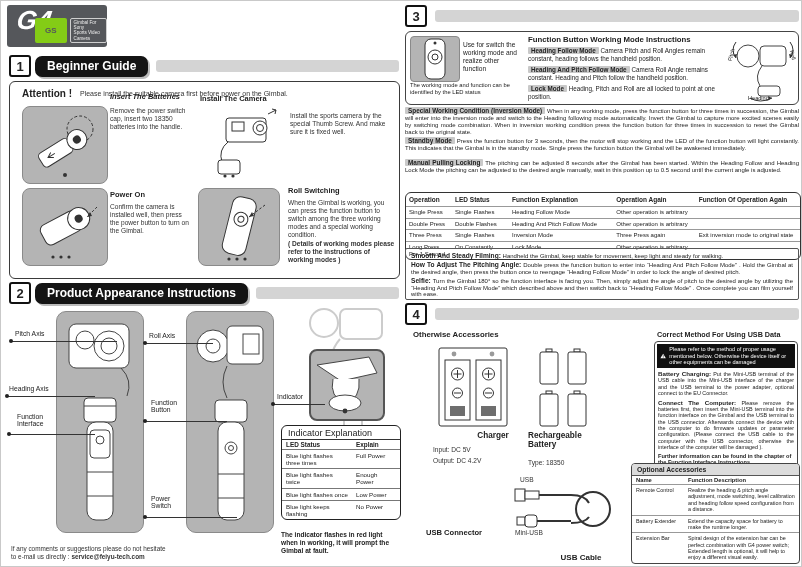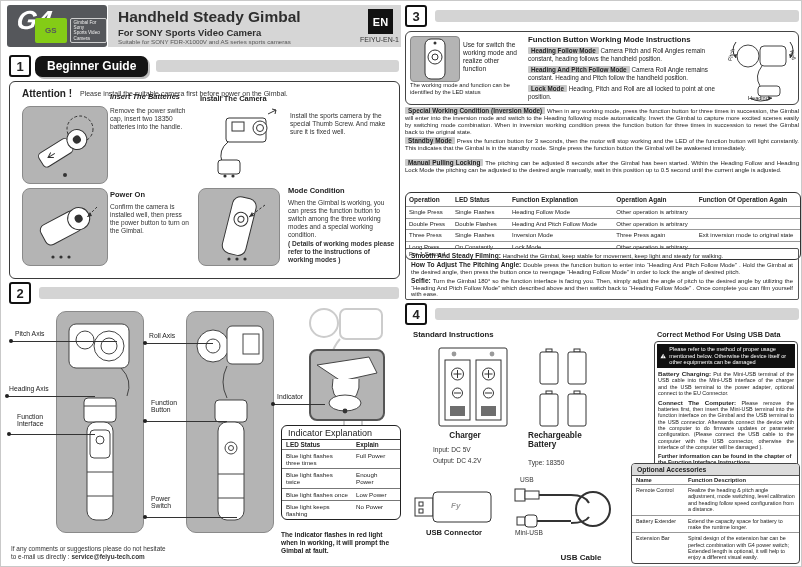--- a/index.html
+++ b/index.html
@@ -103,27 +103,20 @@
   <div class="abs logo-box">
     <div class="logo-g4">G4</div>
     <div class="logo-row">
       <span class="logo-gs">GS</span>
       <span class="logo-cap">
         <span>Gimbal For Sony</span><br>
         <span>Sports Video Camera</span>
       </span>
     </div>
   </div>
-  <div class="abs title-band">
-    <div class="doc-title">Handheld Steady Gimbal</div>
-    <div class="doc-sub">For SONY Sports Video Camera</div>
-    <div class="doc-tag">Suitable for SONY FDR-X1000V and AS series sports cameras</div>
-    <div class="en-badge">EN</div>
-    <div class="doc-code">FEIYU-EN-1</div>
-  </div>
 
   <div class="abs sec" style="left:8px;top:54px;width:390px;">
     <div class="sec-num">1</div>
     <div class="sec-label">Beginner Guide</div>
     <div class="sec-bar"></div>
   </div>
 
   <div class="abs att-box">
     <div class="att-label">Attention !</div>
     <div class="att-text">Please install the suitable camera first before power on the Gimbal.</div>
@@ -183,27 +176,28 @@
           <circle cx="40" cy="30" r="7" fill="#fff" stroke="#333"></circle>
           <circle cx="40" cy="30" r="3" fill="none" stroke="#333"></circle>
         </g>
         <path d="M66 16 l-16 12" stroke="#333" stroke-dasharray="2.5 2" fill="none"></path>
         <path d="M50 28 l5 -1 l-2 -4 z" fill="#333"></path>
         <circle cx="30" cy="70" r="1.6" fill="#333"></circle>
           <circle cx="38" cy="70" r="1.6" fill="#333"></circle>
           <circle cx="46" cy="70" r="1.6" fill="#333"></circle>
       </svg>
     </div>
-    <div class="abs step-h" style="left:278px;top:104px;width:100px;">Mode Condition</div>
+    <div class="abs step-h" style="left:278px;top:104px;width:100px;">Roll Switching</div>
     <div class="abs step-t" style="left:278px;top:117px;width:108px;">When the Gimbal is working, you can press the function button to switch among the three working modes and a special working condition.</div>
     <div class="abs step-t" style="left:278px;top:158px;width:108px;font-weight:bold;">( Details of working modes please refer to the instructions of working modes )</div>
   </div>
 
   <div class="abs sec" style="left:8px;top:281px;width:390px;">
     <div class="sec-num">2</div>
+    <div class="sec-label">Product Appearance Instructions</div>
     <div class="sec-bar"></div>
   </div>
 
   <div class="abs grayimg" style="left:55px;top:310px;width:86px;height:220px;border-radius:10px;">
     <svg viewBox="0 0 86 220" width="86" height="220">
       <rect x="12" y="12" width="60" height="44" rx="7" fill="#fff" stroke="#444"></rect>
       <circle cx="28" cy="28" r="9" fill="#fff" stroke="#444"></circle>
       <circle cx="52" cy="34" r="15" fill="#fff" stroke="#444"></circle>
       <circle cx="52" cy="34" r="8" fill="none" stroke="#444"></circle>
       <path d="M64 56 q12 12 6 28" fill="none" stroke="#444"></path>
@@ -418,71 +412,62 @@
       <b>Selfie:</b>
       <span>Turn the Gimbal 180° so the function interface is facing you. Then, simply adjust the angle of pitch to the desired angle by utilizing the “Heading And Pitch Follow Mode” which described above and then switch back to “Heading Follow Mode” . Once complete you can film yourself with ease.</span>
     </div>
   </div>
 
   <div class="abs sec" style="left:404px;top:302px;width:394px;">
     <div class="sec-num">4</div>
     <div class="sec-bar"></div>
   </div>
 
-  <div class="abs s4h" style="left:412px;top:329px;">Standard Instructions</div>
+  <div class="abs s4h" style="left:412px;top:329px;">Otherwise Accessories</div>
 
   <div class="abs" style="left:436px;top:342px;width:72px;height:86px;">
     <svg viewBox="0 0 72 86" width="72" height="86">
       <rect x="2" y="5" width="68" height="78" rx="2" fill="#fff" stroke="#333"></rect>
       <circle cx="17" cy="11" r="2.4" fill="#9a9a9a"></circle>
         <circle cx="55" cy="11" r="2.4" fill="#9a9a9a"></circle>
       <rect x="8" y="17" width="25" height="60" fill="#fff" stroke="#333"></rect>
       <rect x="39" y="17" width="25" height="60" fill="#fff" stroke="#333"></rect>
       <circle cx="20.5" cy="31" r="6" fill="none" stroke="#333"></circle>
         <path d="M16.5 31 h8 M20.5 27 v8" stroke="#333"></path>
       <circle cx="51.5" cy="31" r="6" fill="none" stroke="#333"></circle>
         <path d="M47.5 31 h8 M51.5 27 v8" stroke="#333"></path>
       <circle cx="20.5" cy="50" r="5" fill="none" stroke="#333"></circle>
         <path d="M17 50 h7" stroke="#333"></path>
       <circle cx="51.5" cy="50" r="5" fill="none" stroke="#333"></circle>
         <path d="M48 50 h7" stroke="#333"></path>
       <rect x="13" y="63" width="15" height="10" fill="#6e6e6e"></rect>
       <rect x="44" y="63" width="15" height="10" fill="#6e6e6e"></rect>
     </svg>
   </div>
-  <div class="abs acc-name" style="left:428px;top:430px;width:72px;">Charger</div>
+  <div class="abs acc-name" style="left:456px;top:430px;width:72px;">Charger</div>
   <div class="abs acc-spec" style="left:432px;top:445px;">Input: DC 5V</div>
   <div class="abs acc-spec" style="left:432px;top:456px;">Output: DC 4.2V</div>
 
   <div class="abs" style="left:537px;top:344px;width:52px;height:82px;">
     <svg viewBox="0 0 52 82" width="52" height="82">
       <g fill="#fff" stroke="#333">
         <rect x="8" y="4" width="6" height="3"></rect>
           <rect x="2" y="7" width="18" height="32" rx="2"></rect>
         <rect x="36" y="4" width="6" height="3"></rect>
           <rect x="30" y="7" width="18" height="32" rx="2"></rect>
         <rect x="8" y="46" width="6" height="3"></rect>
           <rect x="2" y="49" width="18" height="32" rx="2"></rect>
         <rect x="36" y="46" width="6" height="3"></rect>
           <rect x="30" y="49" width="18" height="32" rx="2"></rect>
       </g>
     </svg>
   </div>
   <div class="abs acc-name" style="left:527px;top:430px;width:76px;text-align:left;">Rechargeable Battery</div>
   <div class="abs acc-spec" style="left:527px;top:458px;">Type: 18350</div>
 
-  <div class="abs" style="left:412px;top:486px;width:82px;height:40px;">
-    <svg viewBox="0 0 82 40" width="82" height="40">
-      <rect x="2" y="11" width="18" height="18" fill="#fff" stroke="#333"></rect>
-      <rect x="6" y="15" width="4" height="4" fill="none" stroke="#333"></rect>
-      <rect x="6" y="22" width="4" height="4" fill="none" stroke="#333"></rect>
-      <rect x="20" y="5" width="58" height="30" rx="4" fill="#fff" stroke="#333"></rect>
-    </svg>
-    <div class="abs" style="left:38px;top:14px;font-size:8px;font-style:italic;color:#9a9a9a;font-weight:bold;">Fy</div>
-  </div>
   <div class="abs acc-name" style="left:408px;top:527px;width:90px;font-size:7.6px;">USB Connector</div>
 
   <div class="abs acc-spec" style="left:519px;top:475px;">USB</div>
   <div class="abs" style="left:512px;top:484px;width:112px;height:48px;">
     <svg viewBox="0 0 112 48" width="112" height="48">
       <rect x="2" y="4" width="10" height="12" fill="#fff" stroke="#333"></rect>
       <rect x="12" y="6" width="14" height="8" fill="#fff" stroke="#333"></rect>
       <path d="M26 10 H58" fill="none" stroke="#333" stroke-width="2"></path>
       <circle cx="80" cy="24" r="17" fill="none" stroke="#333" stroke-width="2"></circle>
       <path d="M58 10 q14 0 18 8 M58 38 q14 0 18 -6" fill="none" stroke="#333" stroke-width="2"></path>

